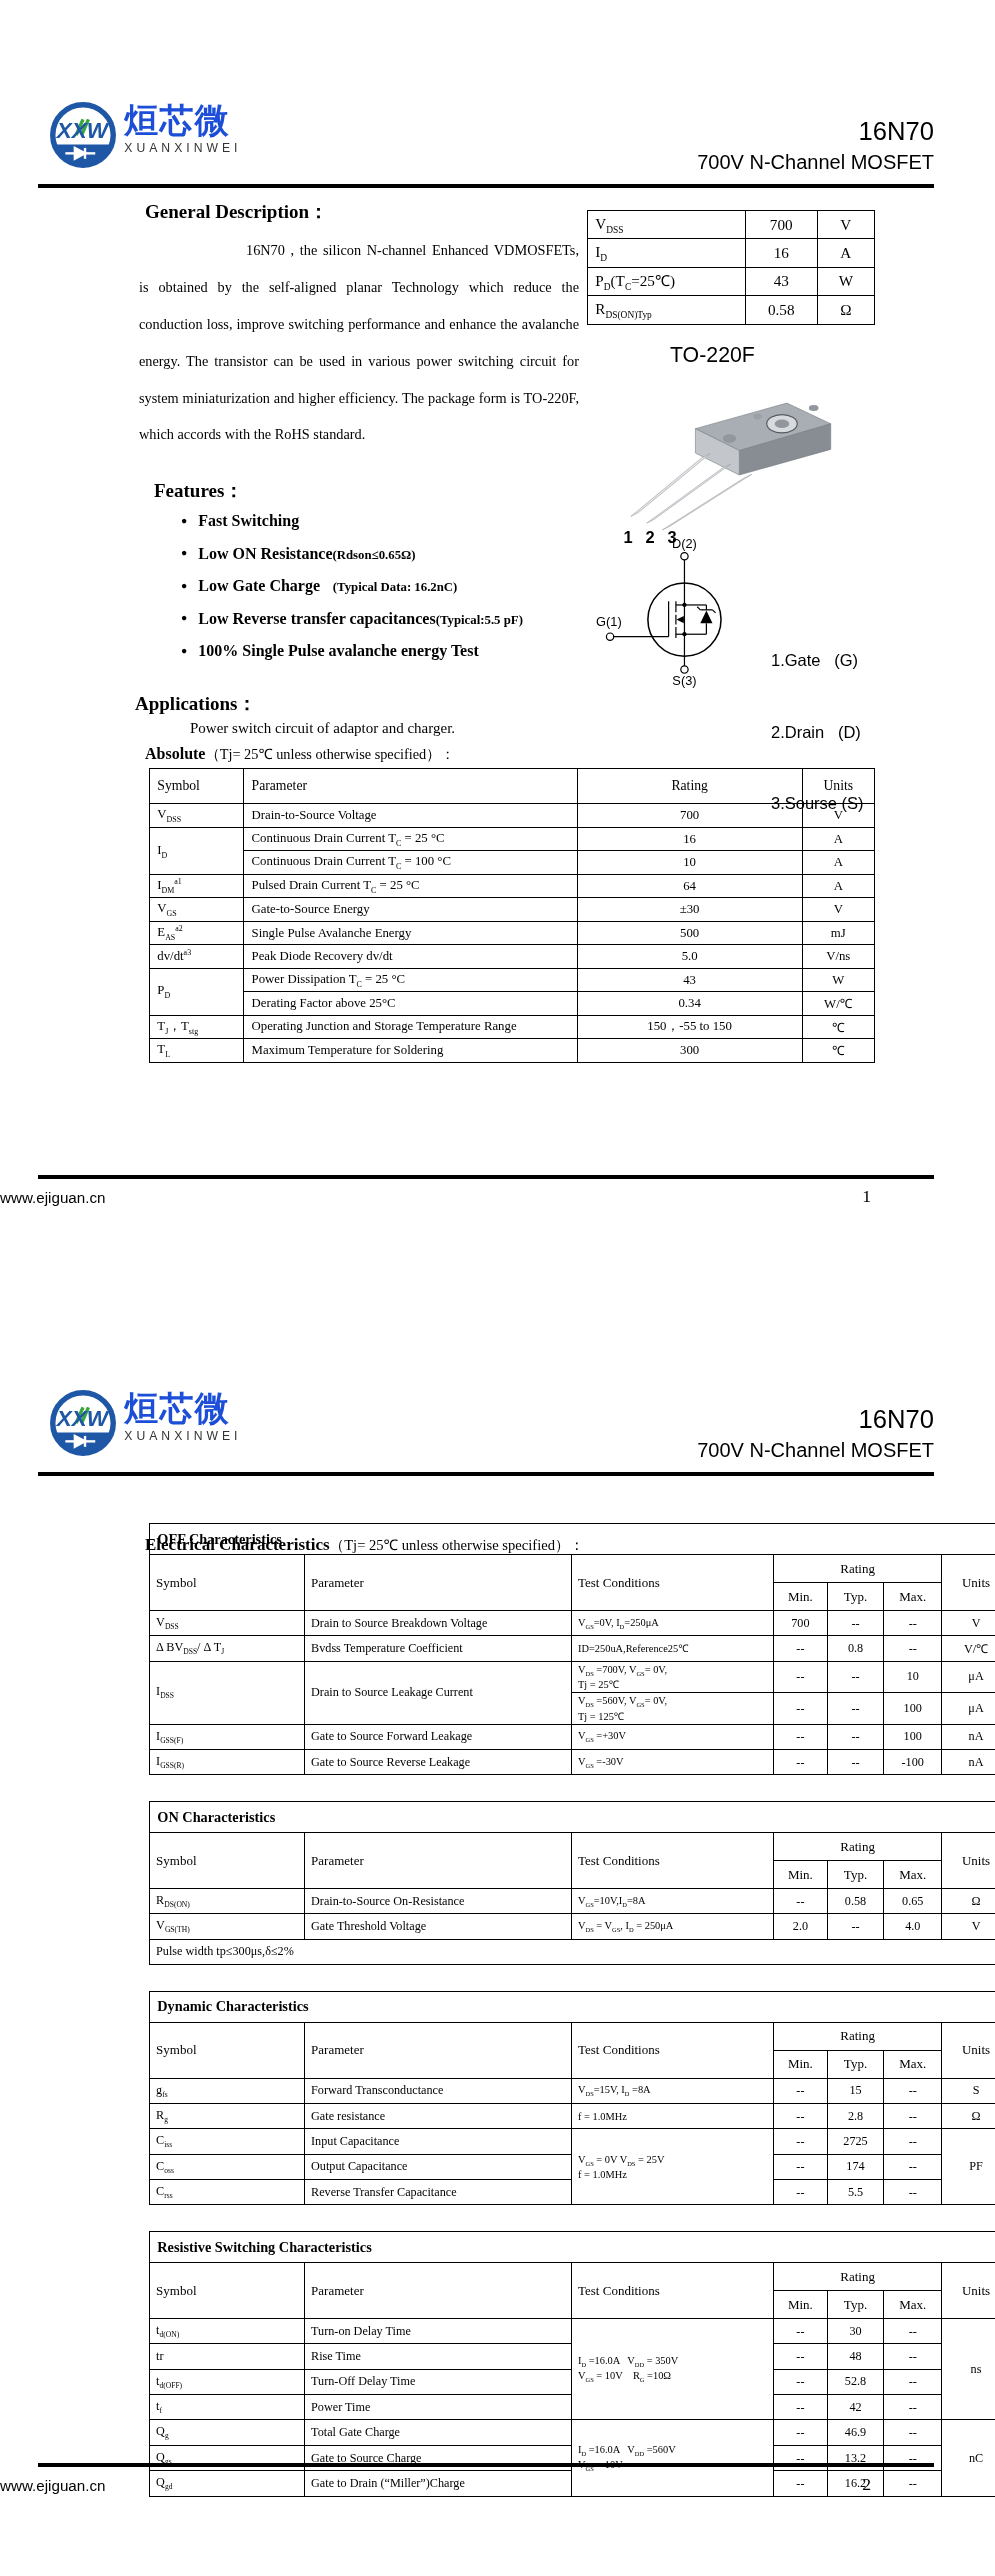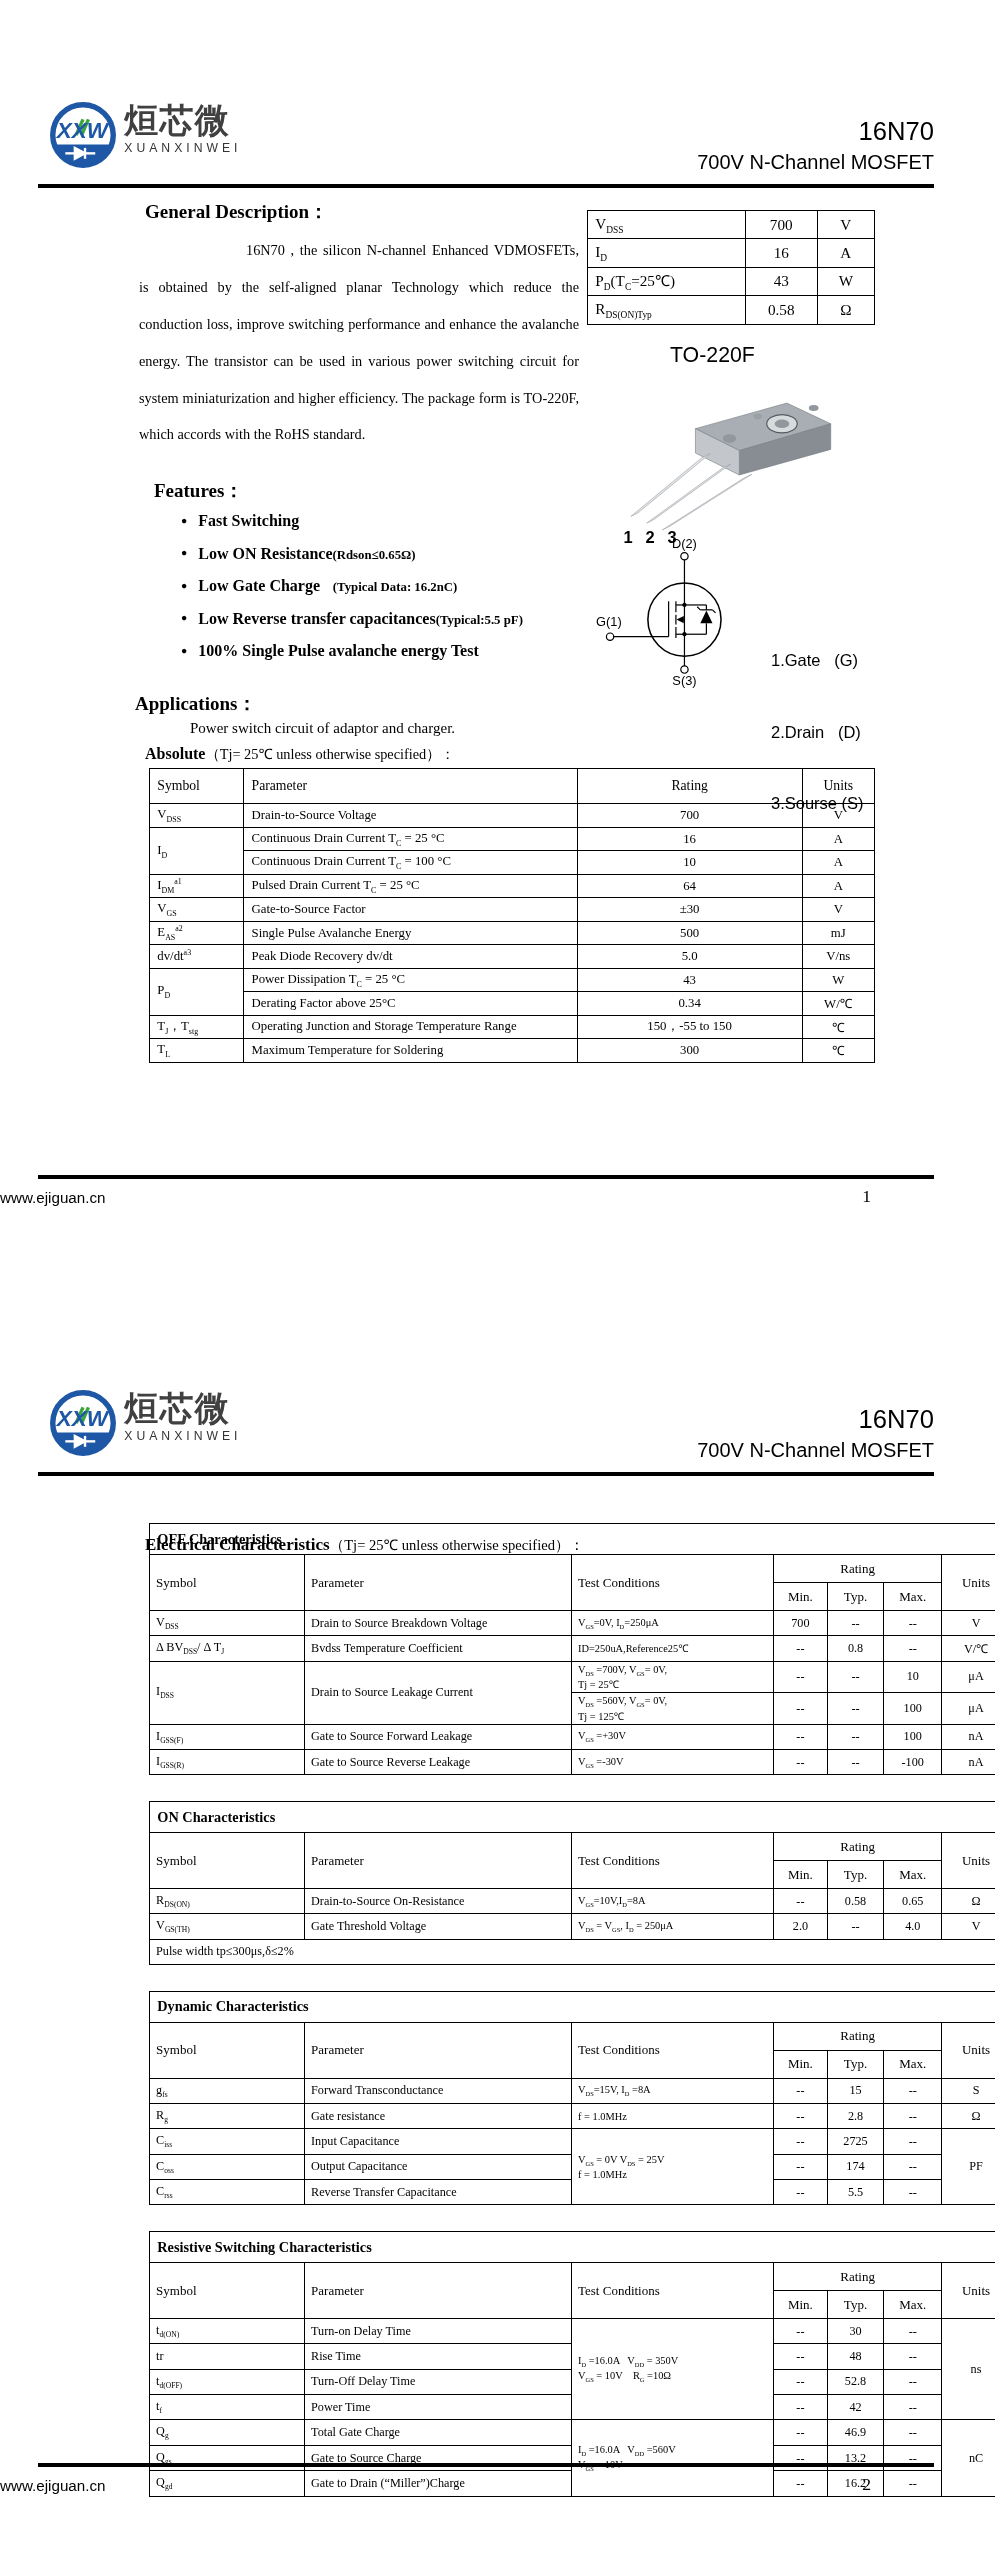--- a/index.html
+++ b/index.html
@@ -2,21 +2,21 @@
 <html style="font-size:9.8px"><head>
 <meta charset="utf-8">
 <style>
   html,body{margin:0;padding:0;background:#fff;}
   body{width:995px;font-family:"Liberation Serif",serif;color:#000;}
   .page{position:relative;width:995px;height:1288px;background:#fff;overflow:hidden;}
   
   .logo{position:absolute;left:49px;top:101px;display:flex;align-items:flex-start;}
   .badge{width:68px;height:68px;}
   .brand-txt{margin-left:7.3px;padding-top:2.4px;}
-  .brand-cn{font-family:Liberation Serif, serif;font-weight:bold;font-size:34px;line-height:1.05;color:#404040;letter-spacing:1.2px;}
+  .brand-cn{font-family:Liberation Serif, serif;font-weight:bold;font-size:34px;line-height:1.05;color:#1d4ed8;letter-spacing:1.2px;}
   .brand-en{font-family:"Liberation Sans",sans-serif;font-size:12.2px;letter-spacing:4px;color:#333;margin-top:2.4px;}
   .part{position:absolute;right:61px;top:117px;font-family:"Liberation Sans",sans-serif;font-size:25.6px;text-align:center;}
   .subtitle{position:absolute;right:61px;top:151px;font-family:"Liberation Sans",sans-serif;font-size:20px;text-align:right;}
   .rule-top{position:absolute;left:38px;top:184px;width:896px;height:4.3px;background:#000;}
   
   .rule-bot{position:absolute;left:38px;top:1175px;width:896px;height:3.7px;background:#000;}
   .f-url{position:absolute;left:0;right:0;top:1189px;font-family:"Liberation Sans",sans-serif;font-size:15.2px;}
   .f-page{position:absolute;right:124px;top:1186px;font-size:17.7px;}
   
   .gd-title{position:absolute;left:145px;top:199px;font-size:19px;font-weight:bold;}
@@ -227,21 +227,21 @@
             <td class="c">A</td>
           </tr>
           <tr>
             <td>I<sub>DM</sub><sup>a1</sup></td>
             <td>Pulsed Drain Current T<sub>C</sub> = 25 °C</td>
             <td class="c">64</td>
             <td class="c">A</td>
           </tr>
           <tr>
             <td>V<sub>GS</sub></td>
-            <td>Gate-to-Source Factor</td>
+            <td>Gate-to-Source Energy</td>
             <td class="c">±30</td>
             <td class="c">V</td>
           </tr>
           <tr>
             <td>E<sub>AS</sub><sup>a2</sup></td>
             <td>Single Pulse Avalanche Energy</td>
             <td class="c">500</td>
             <td class="c">mJ</td>
           </tr>
           <tr>

